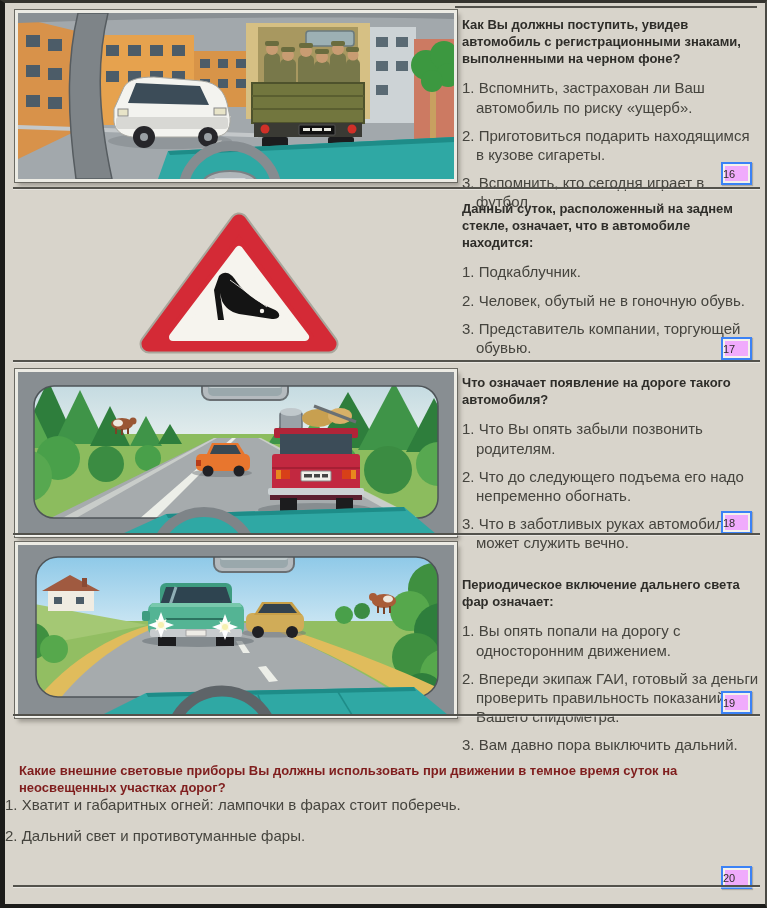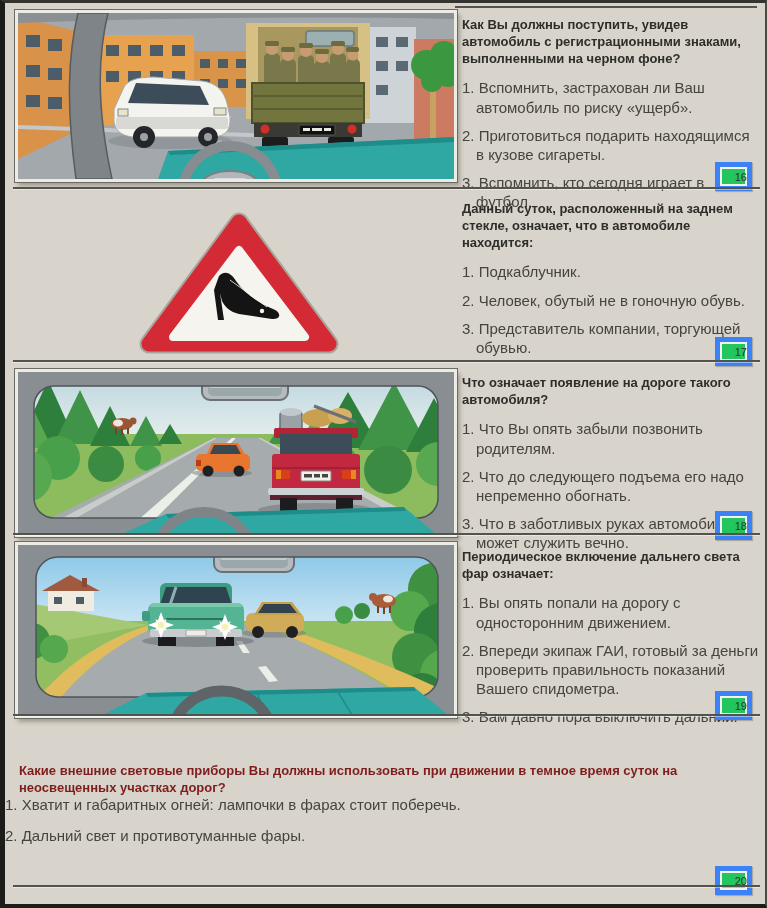--- a/index.html
+++ b/index.html
@@ -14,23 +14,23 @@
         box-shadow:0 1px 0 rgba(255,255,255,.45);}
   .toprule{position:absolute;left:450px;right:8px;top:3px;height:2px;background:#53524c;}
   .illo{position:absolute;margin:0;background:#fff;border:3px solid #ecebe4;
         outline:1px solid #6b6a63;box-shadow:3px 4px 4px rgba(60,58,50,.35);line-height:0;}
   .illo svg{display:block;}
   .signwrap{position:absolute;line-height:0;}
   .qcol{position:absolute;width:298px;}
   .qtitle{font-size:13px;font-weight:bold;line-height:1.32;margin:0 0 11px 0;color:#2e2d29;}
   .answer{font-size:15px;line-height:1.28;margin:0 0 9px 0;color:#45443e;
           padding-left:14px;text-indent:-14px;}
-  .qnum{position:absolute;right:13px;width:27px;height:19px;background:#22c55e;
-        border:5px solid #3b82f6;box-shadow:inset 0 0 0 2px #f4f2ec,1px 1px 1px rgba(0,0,0,.2);
-        font-size:11px;display:flex;align-items:center;justify-content:flex-end;color:#2e2d29;}
+  .qnum{position:absolute;right:13px;width:27px;height:19px;background:#f0abfc;
+        border:2px solid #3b82f6;box-shadow:inset 0 0 0 2px #f4f2ec,1px 1px 1px rgba(0,0,0,.2);
+        font-size:11px;display:flex;align-items:center;justify-content:flex-start;color:#2e2d29;}
   .footer-title{position:absolute;left:14px;top:748px;width:660px;
         font-size:13px;font-weight:bold;line-height:1.35;color:#7f1d1d;}
   .footer-answers{position:absolute;left:0;top:792px;width:720px;}
   .footer-answers .answer{margin-bottom:12px;}
 </style>
 </head>
 <body>
 
 <div class="page">
 
@@ -425,21 +425,21 @@
         <ellipse cx="204" cy="186" rx="30" ry="13" fill="#9aa0a4" stroke="#62686c" stroke-width="2"></ellipse>
         <rect x="186" y="181" width="36" height="10" rx="2" fill="#ccd0d2"></rect>
         <g fill="#4c4c4c">
             <rect x="190" y="184" width="6" height="3"></rect>
             <rect x="199" y="184" width="10" height="3"></rect>
             <rect x="212" y="184" width="6" height="3"></rect>
           </g>
       </g>
     </svg>
   </figure>
-  <div class="qcol" style="left:457px;top:545px;">
+  <div class="qcol" style="left:457px;top:573px;">
     <h2 class="qtitle">Периодическое включение дальнего света фар означает:</h2>
     <p class="answer">1. Вы опять попали на дорогу с односторонним движением.</p>
     <p class="answer">2. Впереди экипаж ГАИ, готовый за деньги проверить правильность показаний Вашего спидометра.</p>
     <p class="answer">3. Вам давно пора выключить дальний.</p>
   </div>
   <div class="qnum" style="top:688px;">
       <span>19</span>
     </div>
   <div class="rule" style="top:711px;"></div>
 

